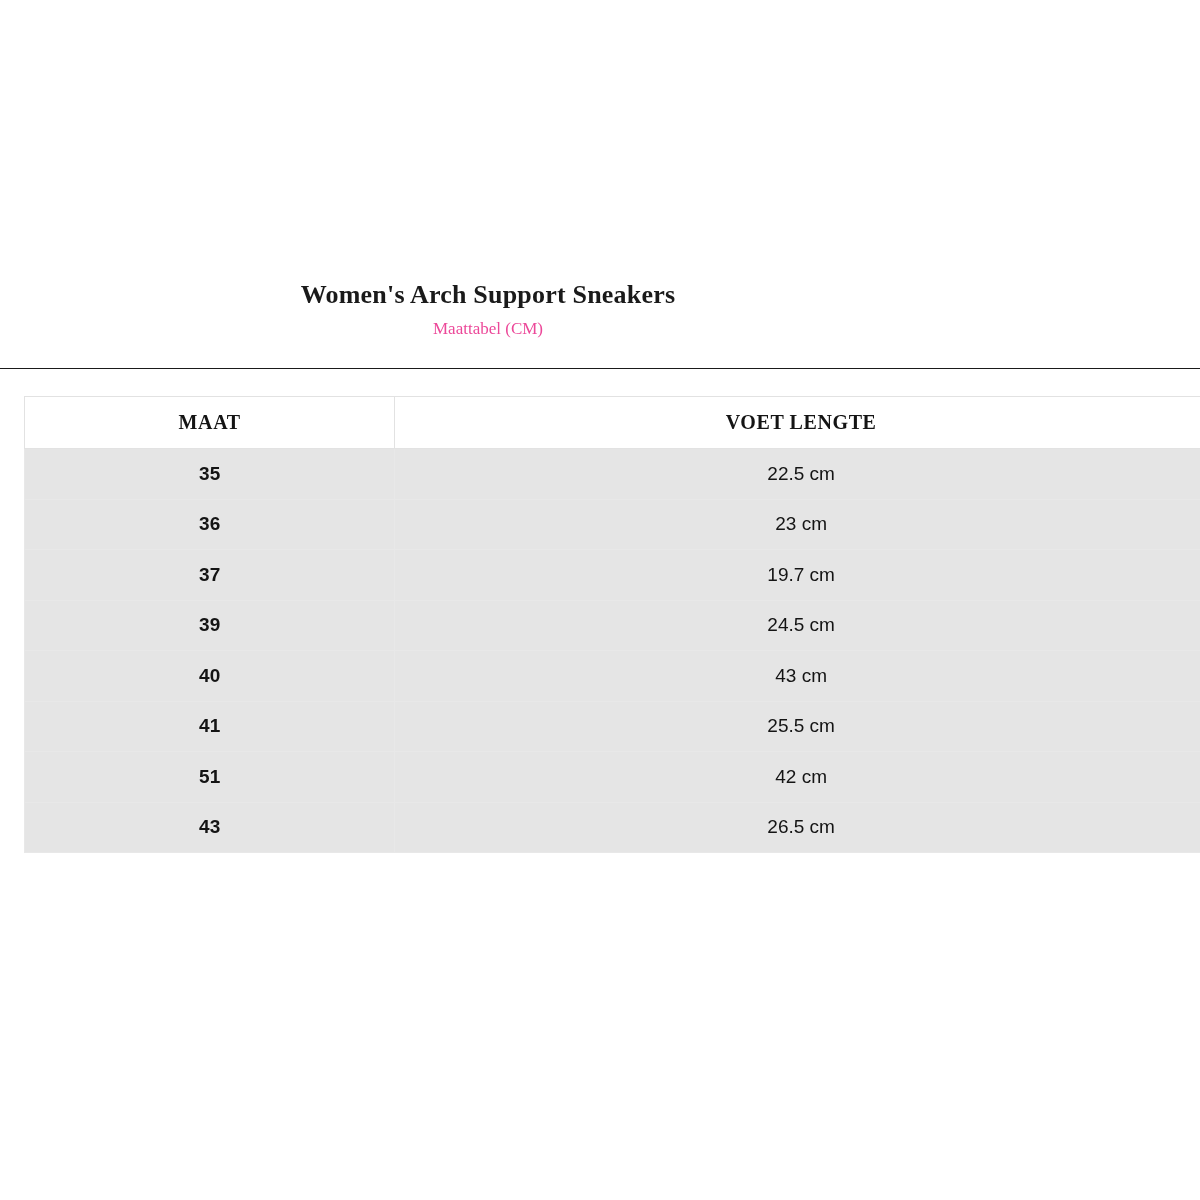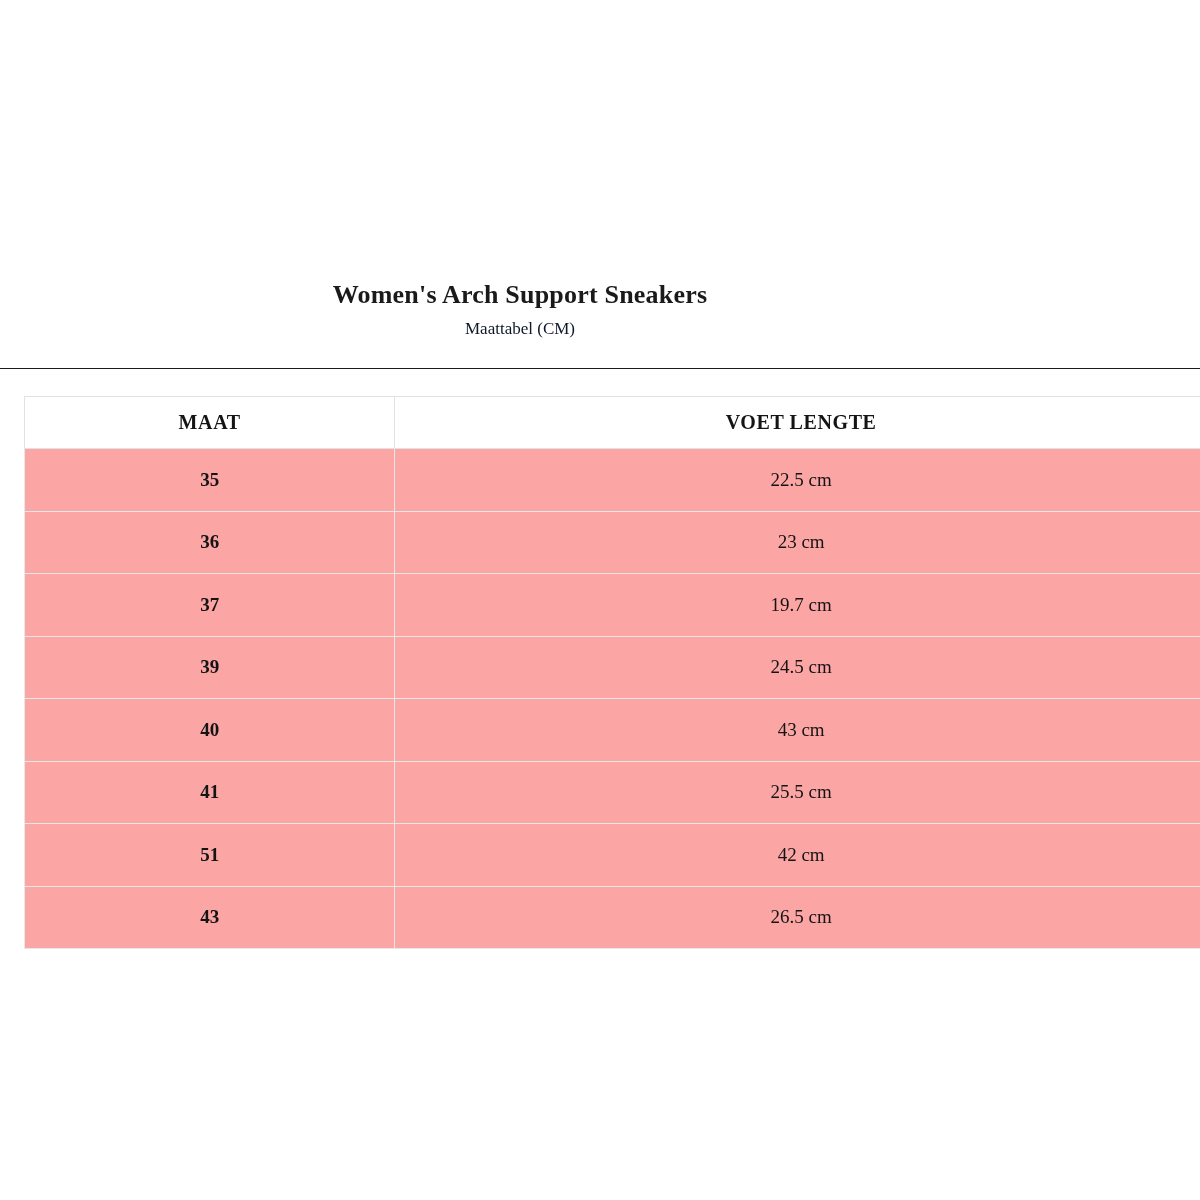--- a/index.html
+++ b/index.html
@@ -21,38 +21,37 @@
     height: 1200px;
     box-sizing: border-box;
   }
 
   .header {
     position: absolute;
     top: 278px;
     left: 0;
     width: 976px;
     text-align: center;
-    margin-left: 32px;
   }
 
   .title {
     font-family: "Liberation Serif", serif;
     font-size: 26px;
     font-weight: bold;
     color: #1a1a1a;
     letter-spacing: 0.2px;
     margin: 0;
     line-height: 34px;
   }
 
   .subtitle {
     font-family: "Liberation Serif", serif;
     font-size: 17px;
     font-weight: normal;
-    color: #0f172a;
+    color: #ec4899;
     margin: 6px 0 0 0;
     line-height: 22px;
   }
 
   .top-rule {
     position: absolute;
     top: 368px;
     left: 0;
     width: 1200px;
     height: 1px;
@@ -82,28 +81,28 @@
     letter-spacing: 0.6px;
     color: #141414;
     text-align: center;
     height: 51px;
     border: 1px solid #e2e2e2;
     background: #ffffff;
     padding: 0;
   }
 
   table.size-table td {
-    font-family: Liberation Serif, serif;
+    font-family: Liberation Sans, sans-serif;
     font-size: 19px;
     color: #141414;
     text-align: center;
     height: 49.5px;
     border: 1px solid #e8e8e8;
-    background: #fca5a5;
-    padding: 6px;
+    background: #e5e5e5;
+    padding: 0;
   }
 
   table.size-table td.size-cell {
     font-weight: bold;
     font-size: 19px;
   }
 
   table.size-table td.len-cell {
     font-weight: normal;
   }

